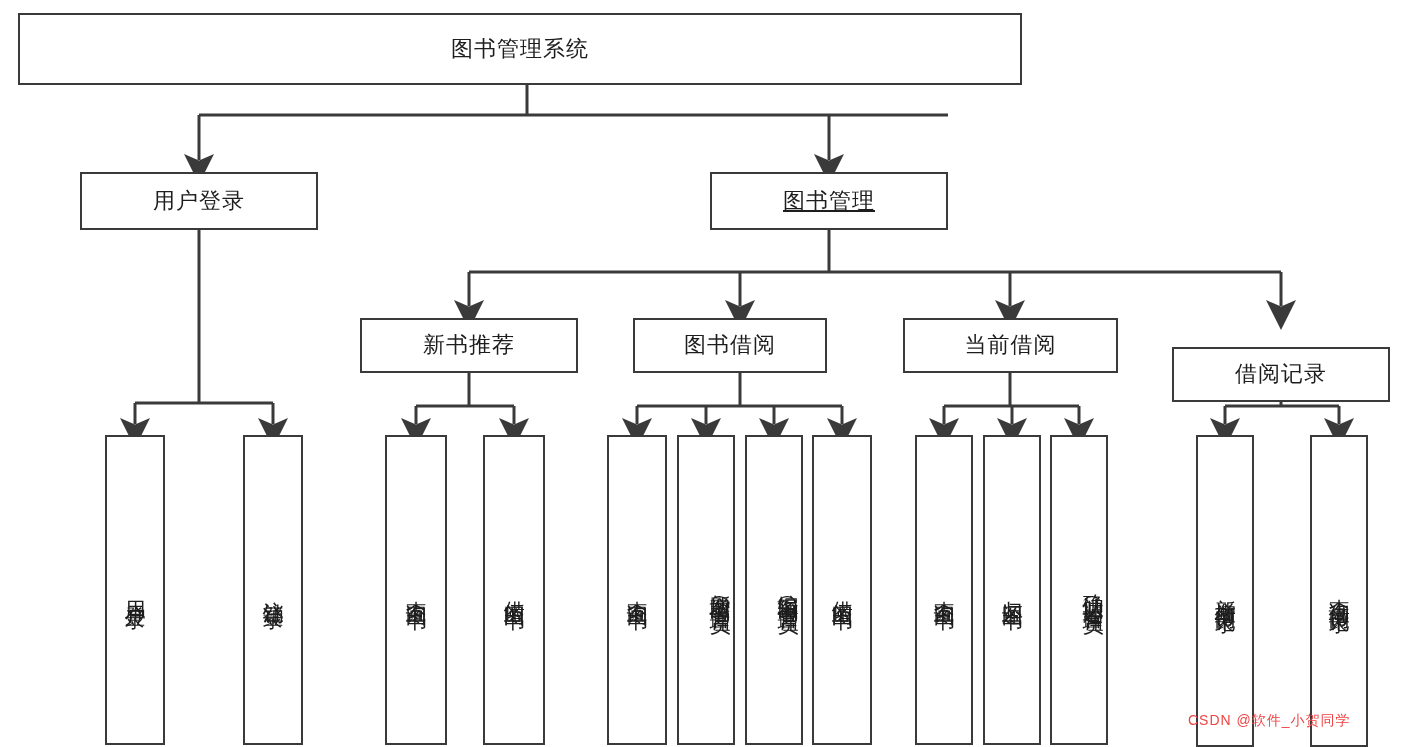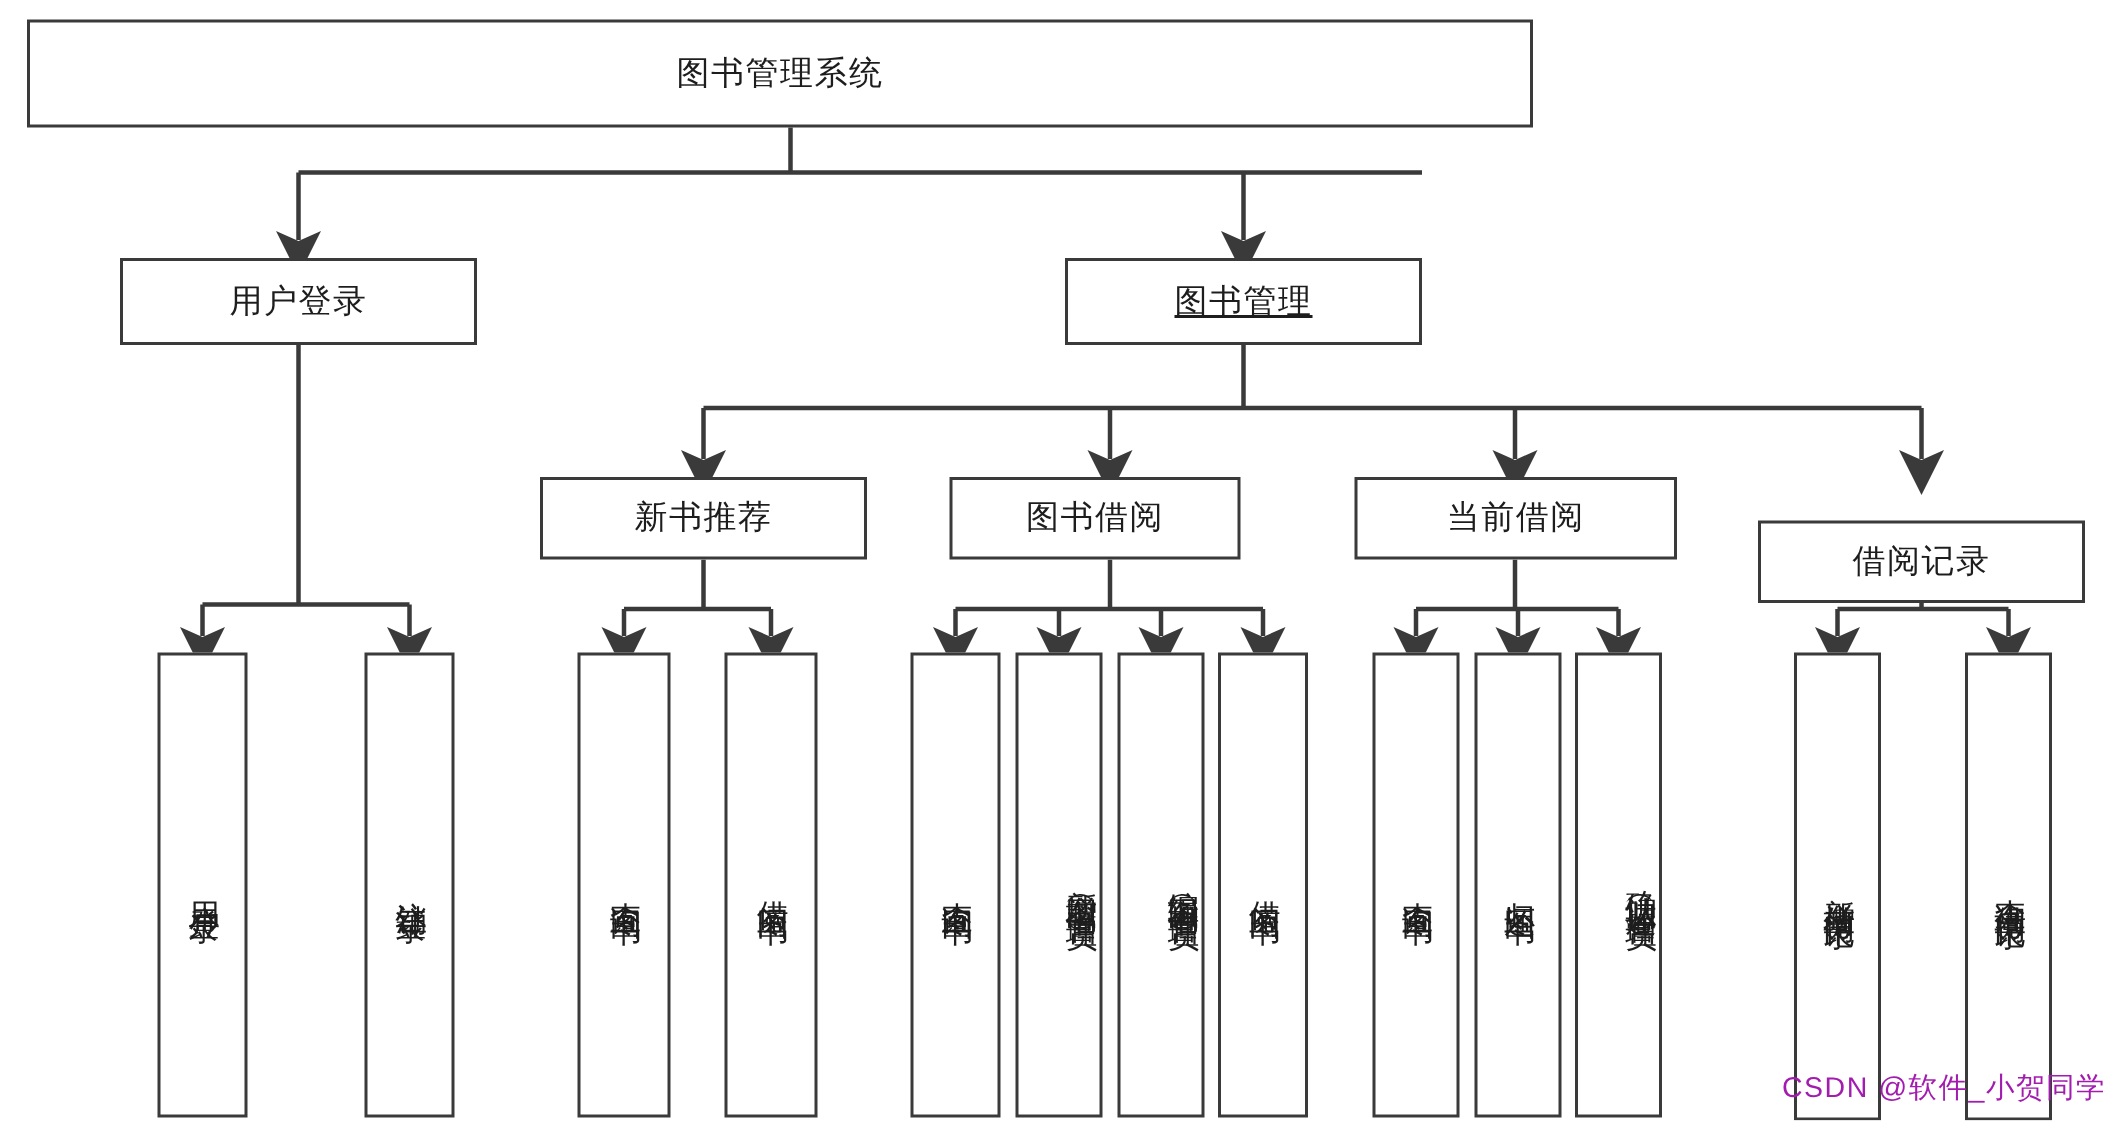--- a/index.html
+++ b/index.html
@@ -47,22 +47,22 @@
     line-height: 1.25;
     letter-spacing: 3px;
     padding: 4px 0;
     white-space: nowrap;
   }
   .node-v-top {
     align-items: flex-start;
   }
   .watermark {
     position: absolute;
-    color: #a21caf;
-    font-size: 19px;
+    color: #ef4444;
+    font-size: 14px;
     letter-spacing: 1px;
     white-space: nowrap;
     z-index: 5;
     pointer-events: none;
   }
 </style>
 </head>
 <body>
 
 <div id="canvas">

